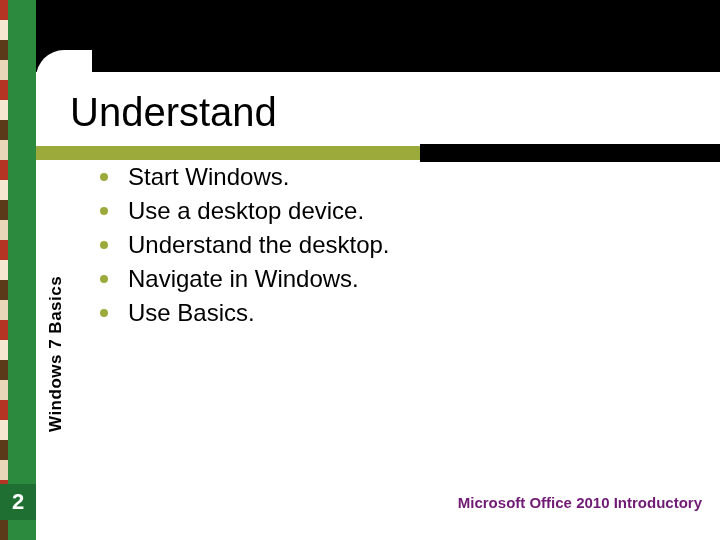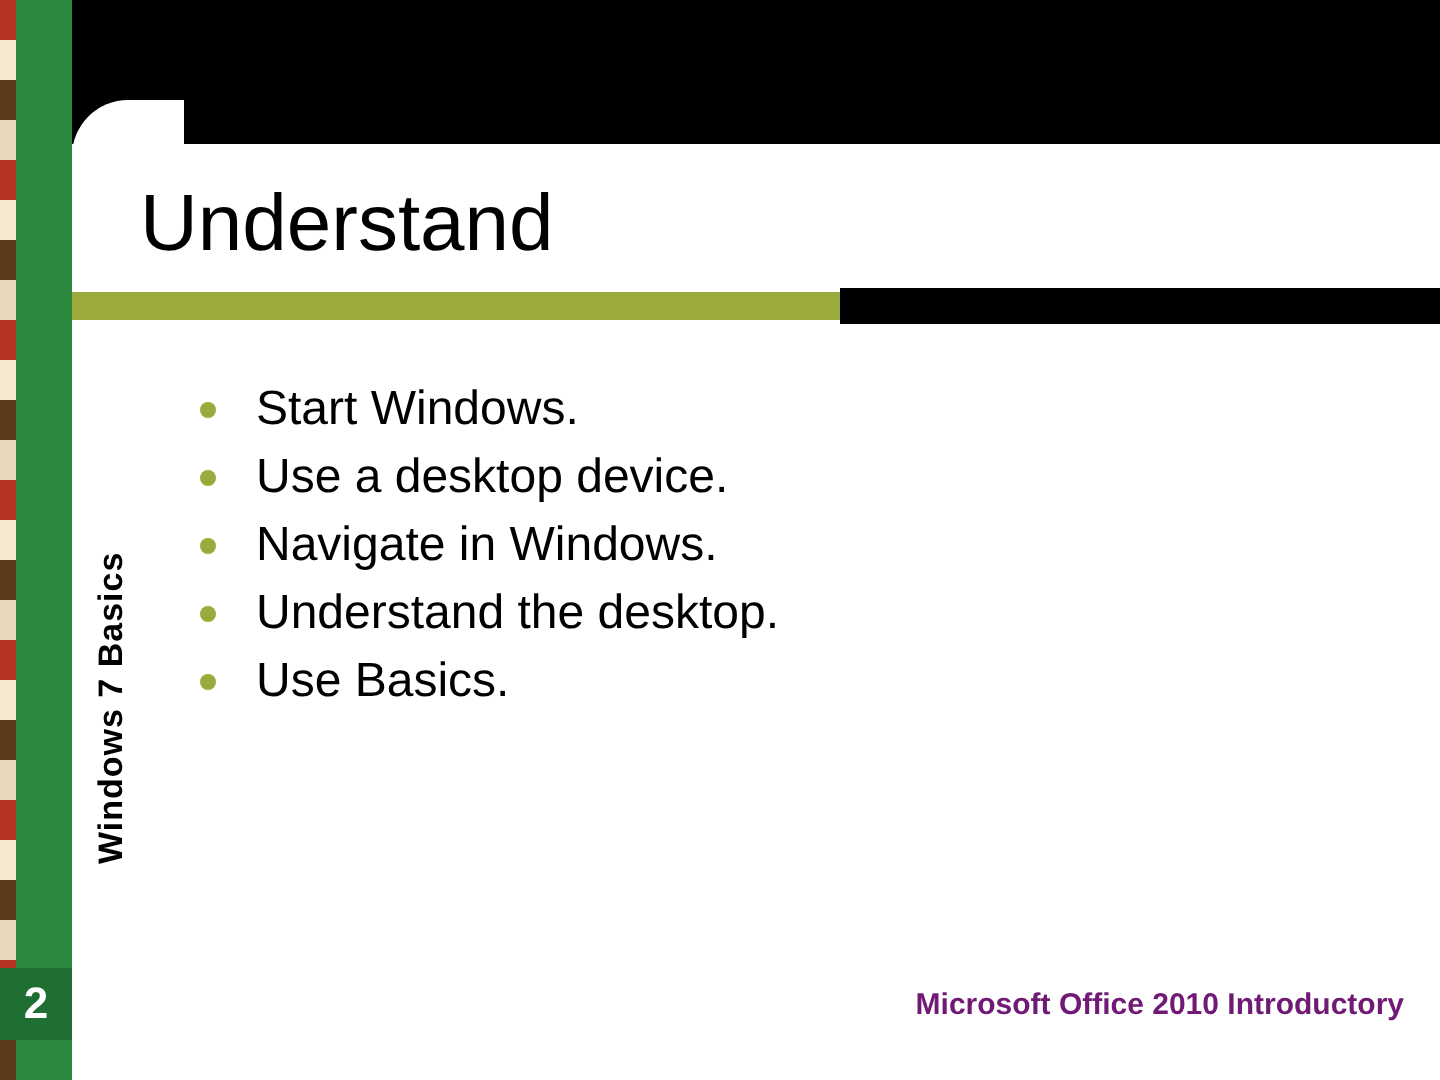--- a/index.html
+++ b/index.html
@@ -68,21 +68,21 @@
   .under-black {
     position: absolute;
     left: 420px; top: 144px;
     width: 300px; height: 18px;
     background: #000;
   }
 
   
   .bullets {
     position: absolute;
-    left: 100px; top: 190px;
+    left: 100px; top: 162px;
     width: 560px;
   }
   .bullets li {
     list-style: none;
     display: flex;
     align-items: flex-start;
     margin-bottom: 4px;
   }
   .bullet-dot {
     width: 8px; height: 8px;
@@ -165,25 +165,25 @@
     <li>
       <span class="bullet-dot"></span>
       <span class="bullet-text">Start Windows.</span>
     </li>
     <li>
       <span class="bullet-dot"></span>
       <span class="bullet-text">Use a desktop device.</span>
     </li>
     <li>
       <span class="bullet-dot"></span>
-      <span class="bullet-text">Navigate in Windows.</span>
+      <span class="bullet-text">Understand the desktop.</span>
     </li>
     <li>
       <span class="bullet-dot"></span>
-      <span class="bullet-text">Understand the desktop.</span>
+      <span class="bullet-text">Navigate in Windows.</span>
     </li>
     <li>
       <span class="bullet-dot"></span>
       <span class="bullet-text">Use Basics.</span>
     </li>
   </ul>
 
   <div class="side-label-wrap">
     <span>Windows 7 Basics</span>
   </div>

